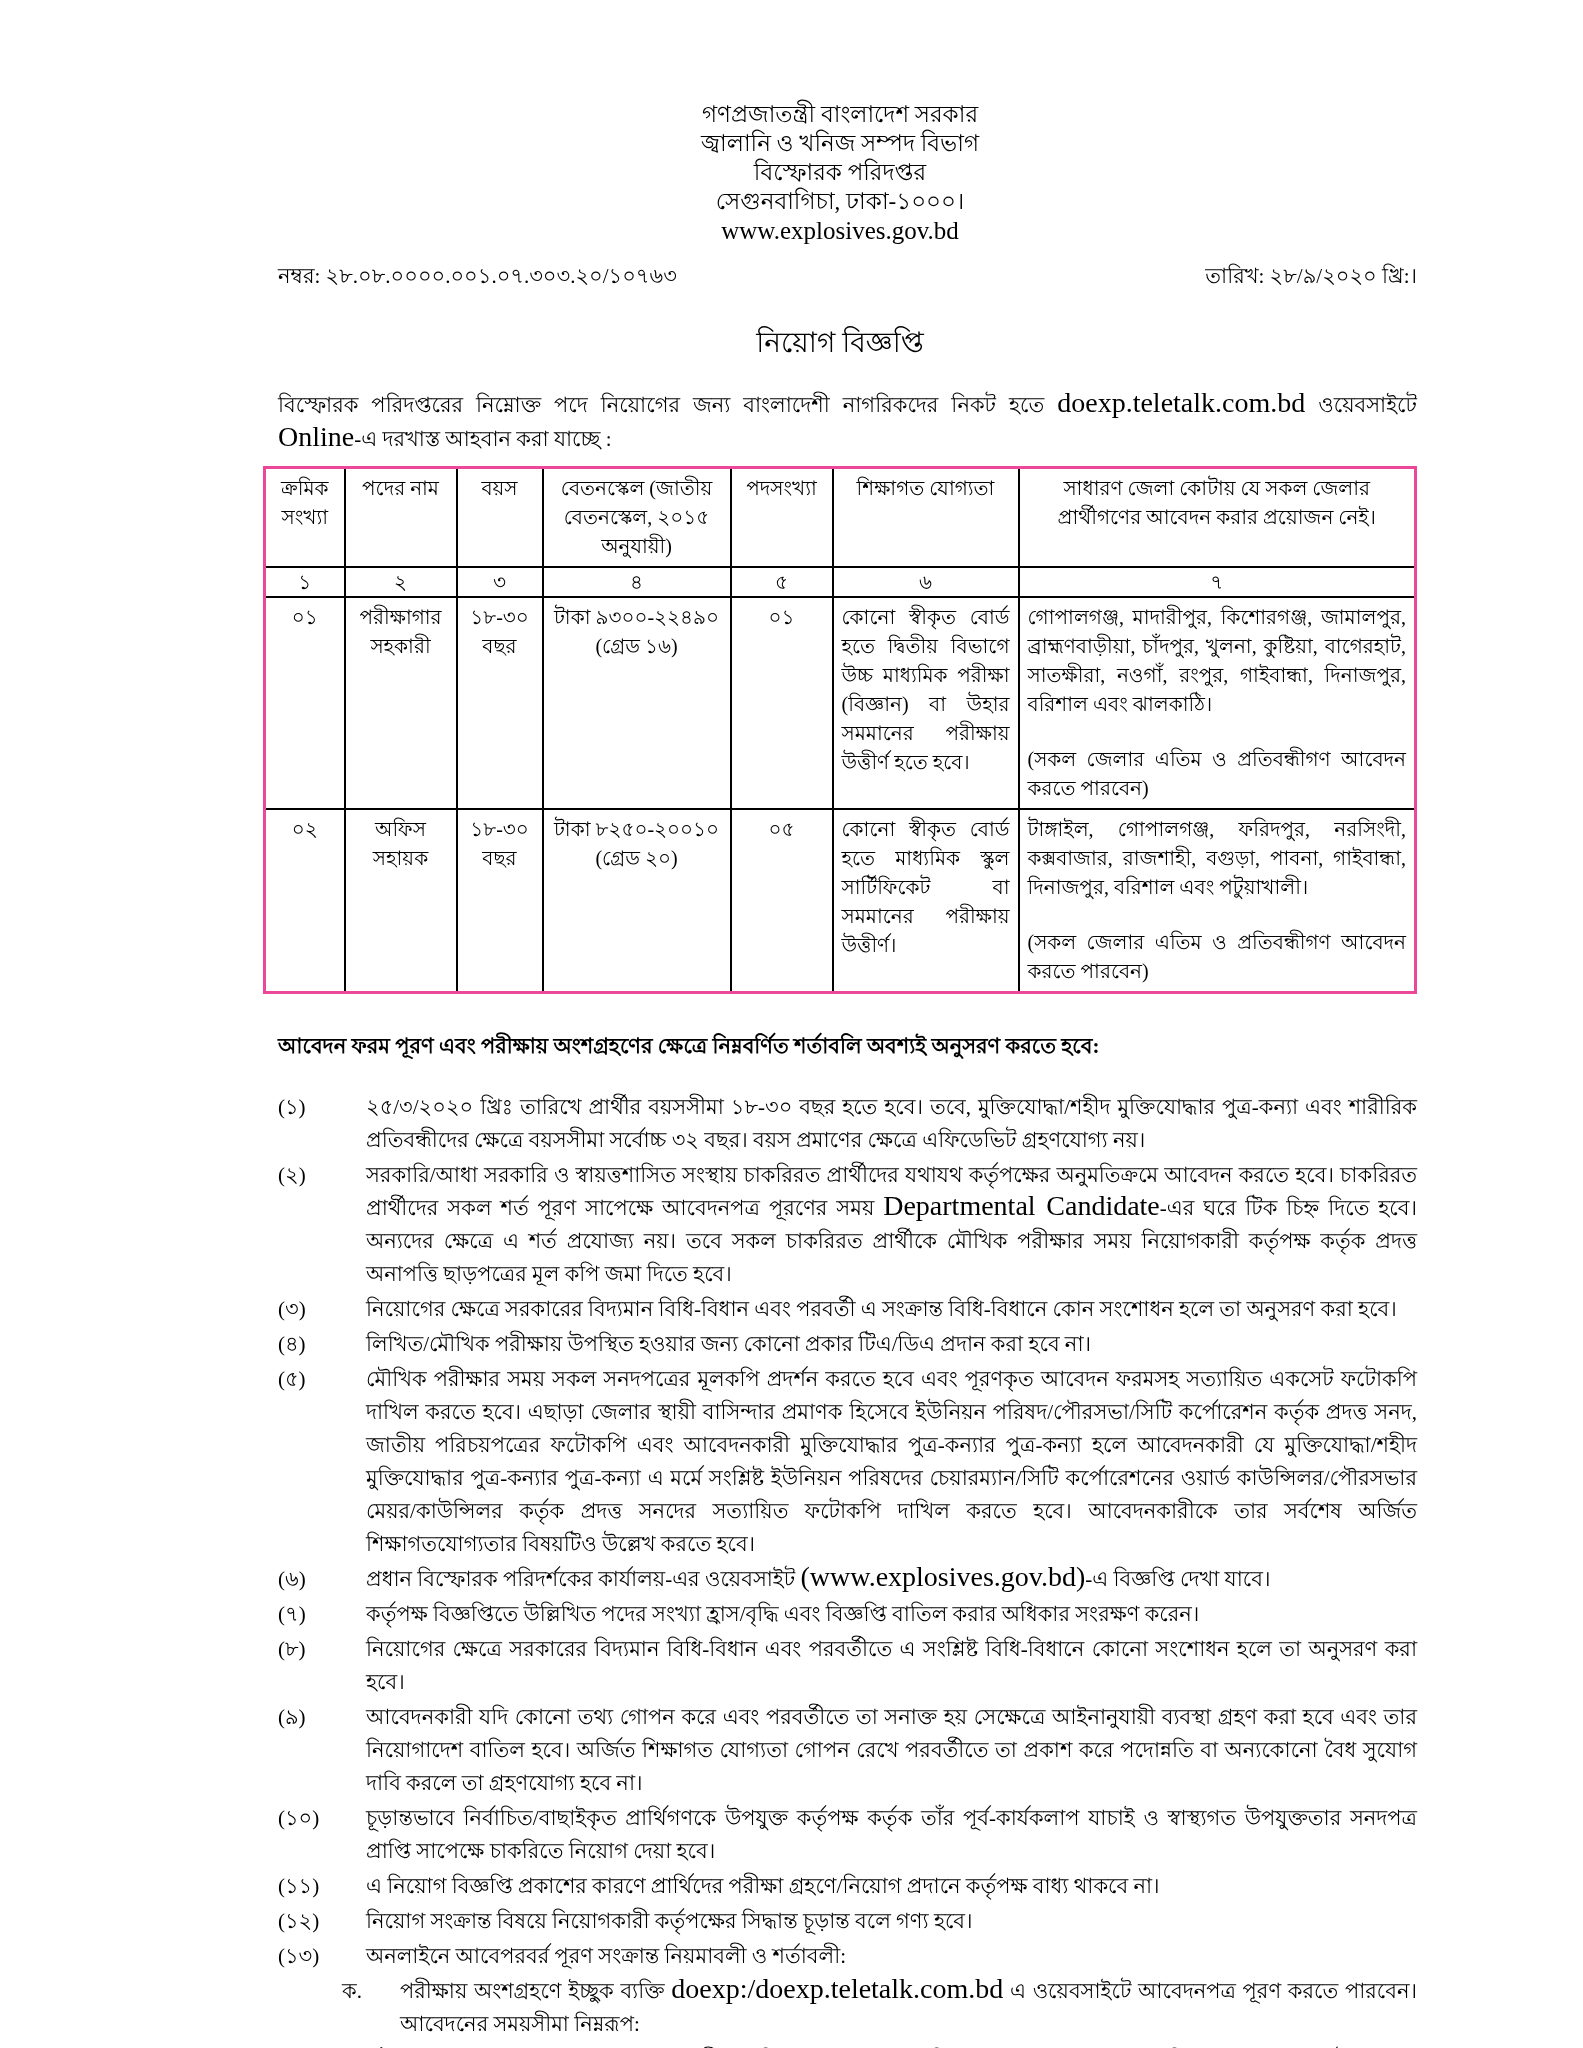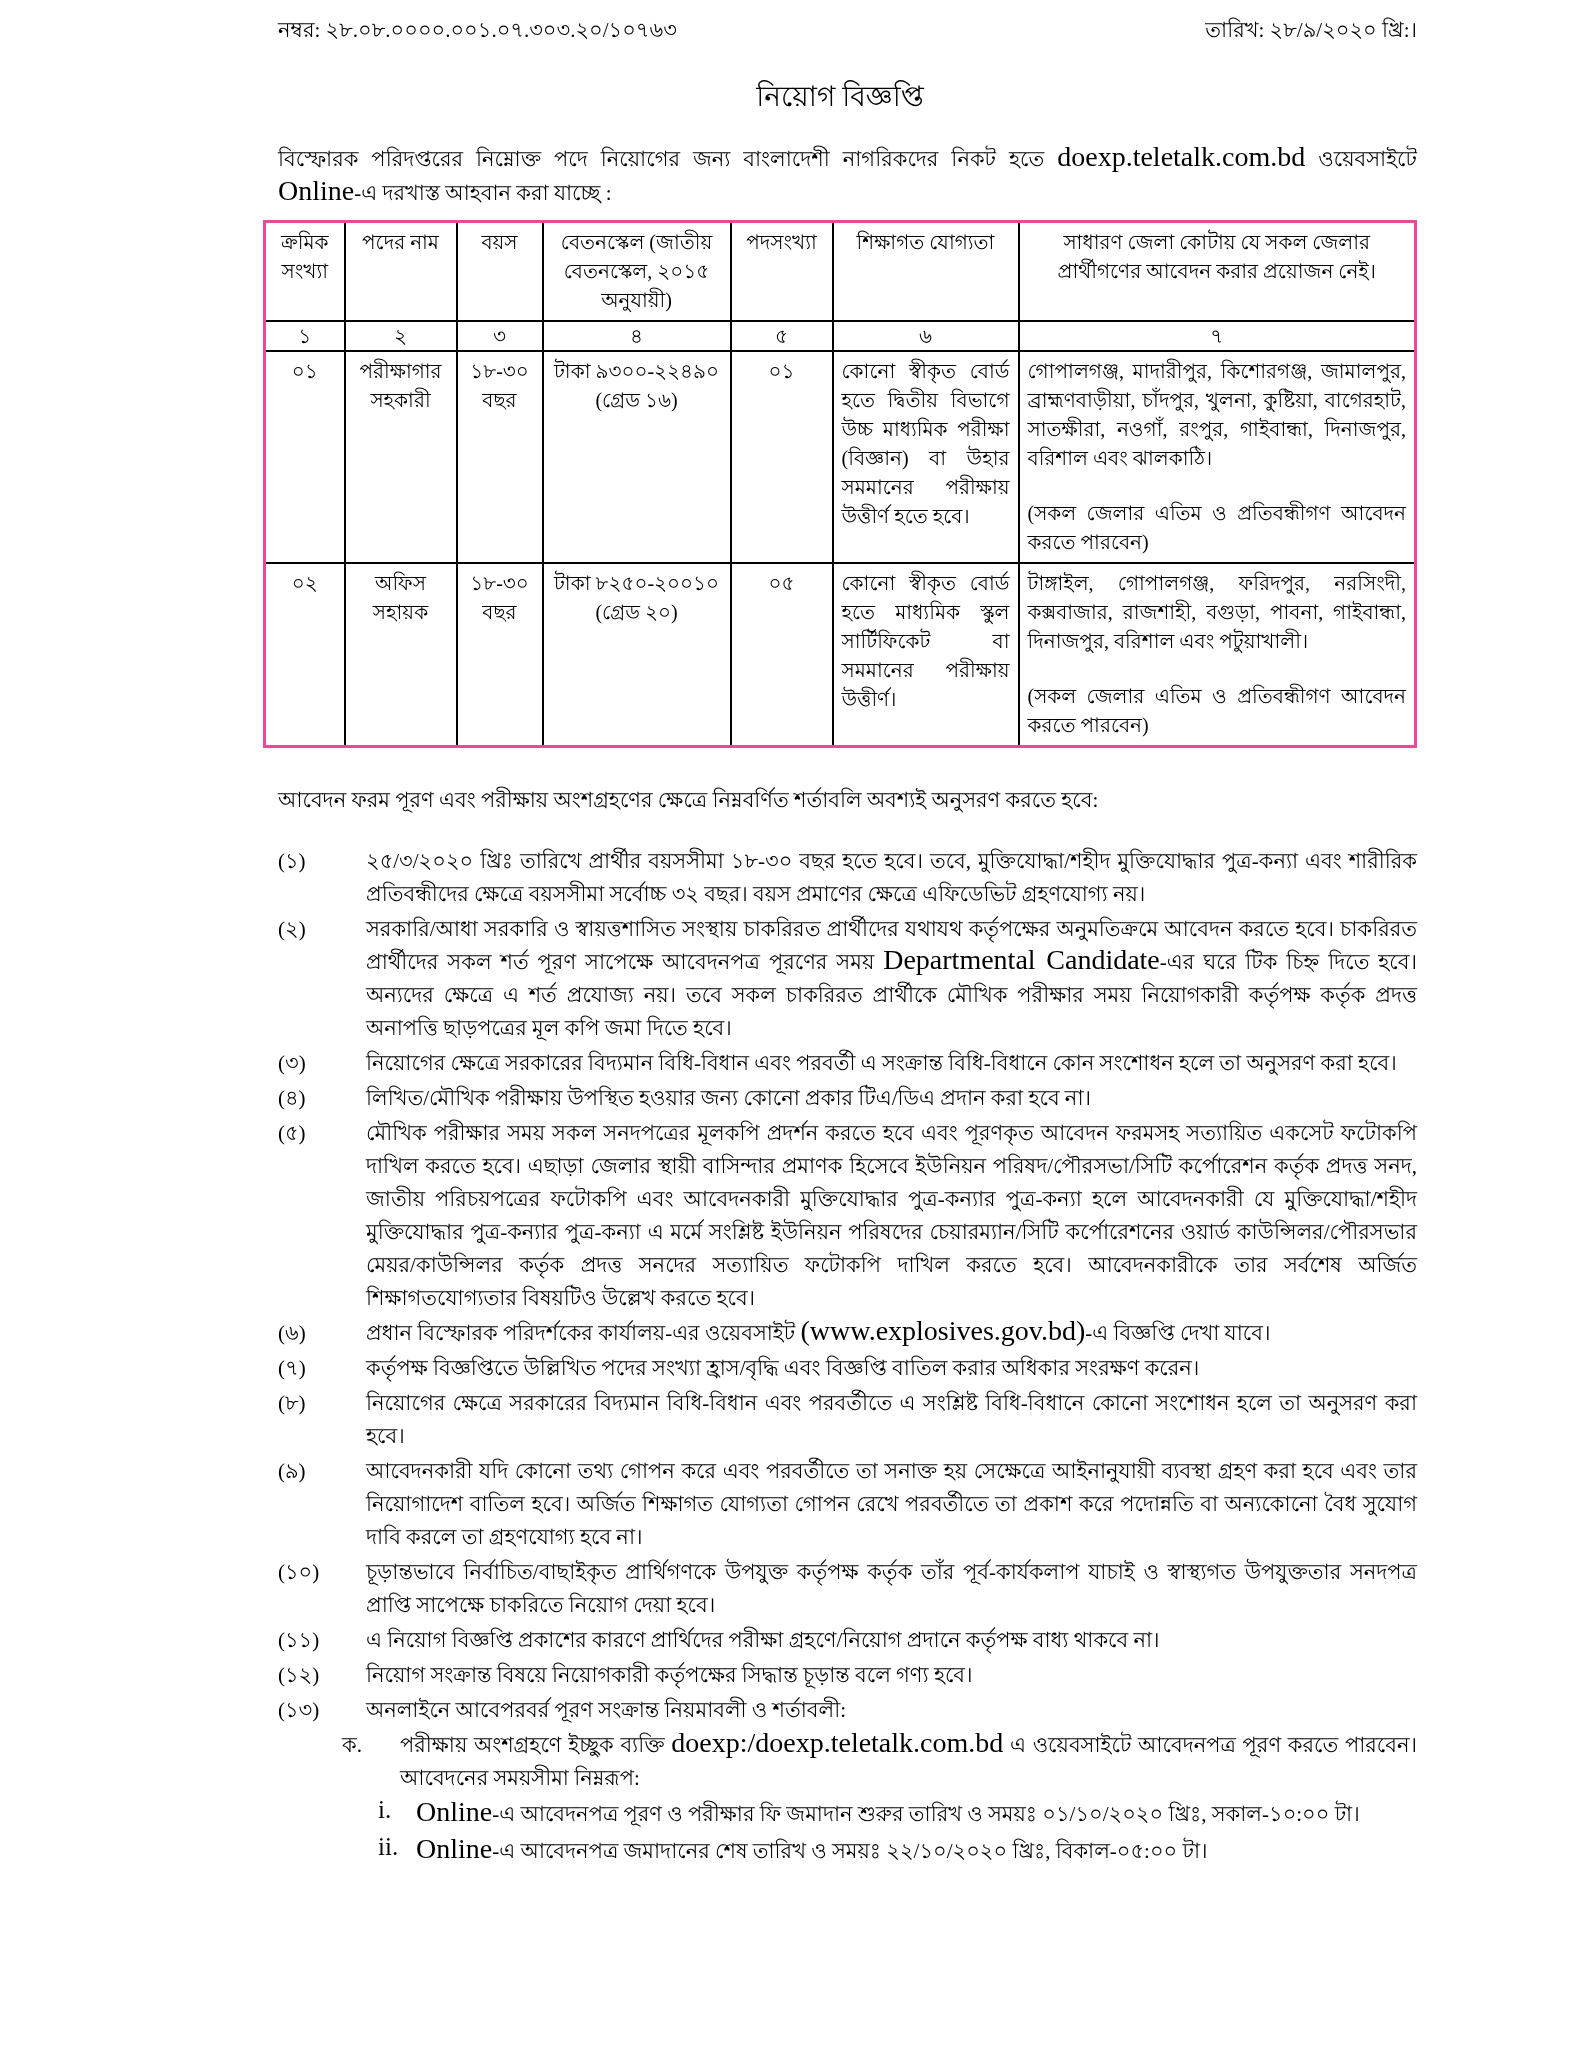--- a/index.html
+++ b/index.html
@@ -25,36 +25,43 @@
     border:2px solid #000;padding:5px 8px;vertical-align:top;
     font-weight:normal;line-height:29px;
   }
   table.recruit{border:3px solid #ec4899;}
   th{text-align:center;}
   td.c{text-align:center;}
   td.j{text-align:justify;border-radius:6px;}
   tr.numrow th{padding:1px 4px;line-height:26px;}
   .cell-note{margin-top:26px;}
 
-  .cond-intro{margin-top:36px;font-size:21px;padding-left:15px;}
+  .cond-intro{margin-top:36px;font-size:21px;padding-left:15px;font-weight:bold;}
   .cond-list{margin-top:26px;padding-left:15px;font-size:21px;}
   .cond-item{display:flex;line-height:33px;margin-top:2px;}
   .cond-num{flex:0 0 60px;}
   .cond-text{flex:1;text-align:justify;margin-left:28px;}
   .sub-a{display:flex;margin-left:64px;line-height:33px;margin-top:2px;}
   .sub-a-label{flex:0 0 30px;}
   .roman-item{display:flex;margin-left:100px;line-height:35px;margin-top:2px;}
   .roman-num{flex:0 0 38px;}
 </style>
 </head>
 <body>
 
 <div class="page">
   <div class="content">
 
+    <div class="letterhead">
+      <div>গণপ্রজাতন্ত্রী বাংলাদেশ সরকার</div>
+      <div>জ্বালানি ও খনিজ সম্পদ বিভাগ</div>
+      <div>বিস্ফোরক পরিদপ্তর</div>
+      <div>সেগুনবাগিচা, ঢাকা-১০০০।</div>
+      <div class="latin-url">www.explosives.gov.bd</div>
+    </div>
 
     <div class="memo-row">
       <span>নম্বর: ২৮.০৮.০০০০.০০১.০৭.৩০৩.২০/১০৭৬৩</span>
       <span>তারিখ: ২৮/৯/২০২০ খ্রি:।</span>
     </div>
 
     <div class="doc-title">নিয়োগ বিজ্ঞপ্তি</div>
 
     <div class="intro">
       <span>বিস্ফোরক  পরিদপ্তরের নিম্নোক্ত পদে নিয়োগের জন্য বাংলাদেশী নাগরিকদের নিকট হতে </span><span class="latin-md">doexp.teletalk.com.bd</span><span> ওয়েবসাইটে </span><span class="latin-md">Online</span><span>-এ দরখাস্ত আহবান করা যাচ্ছে :</span>

